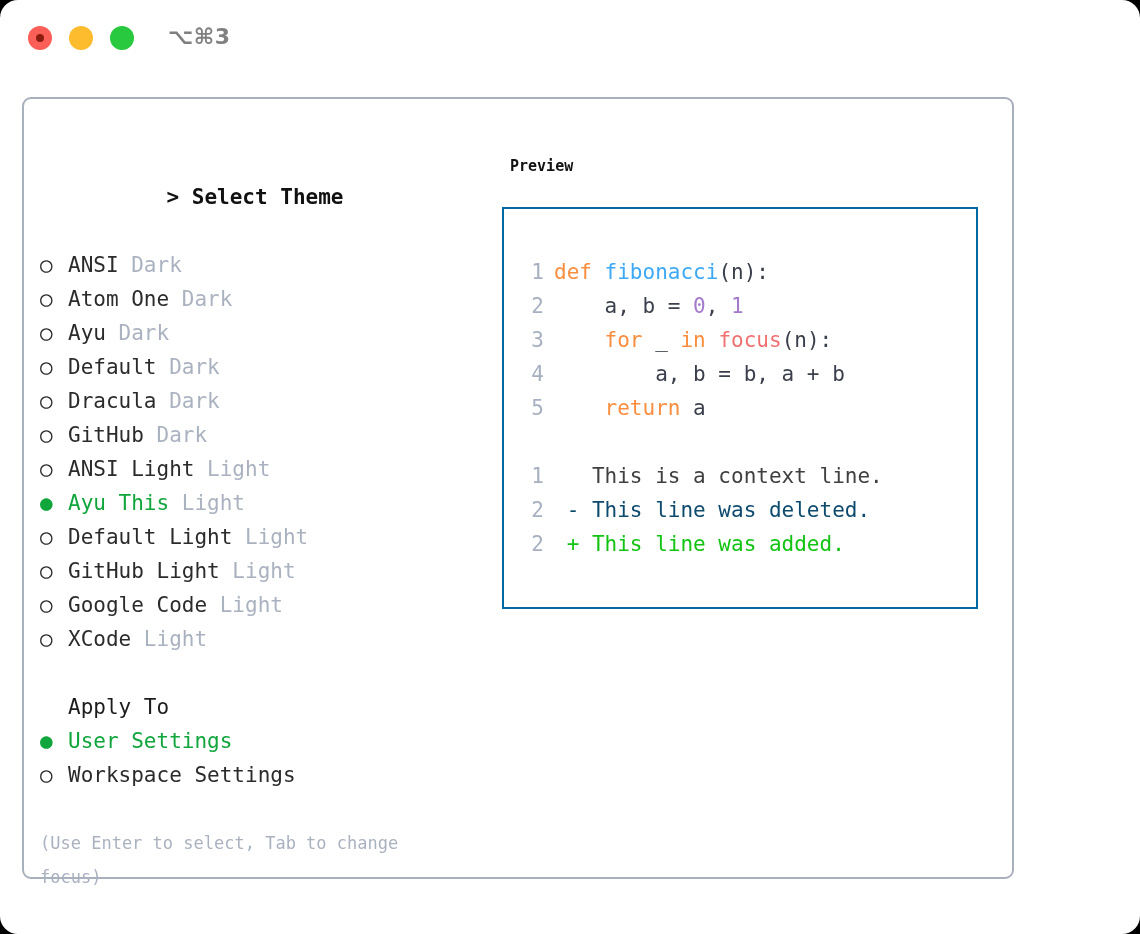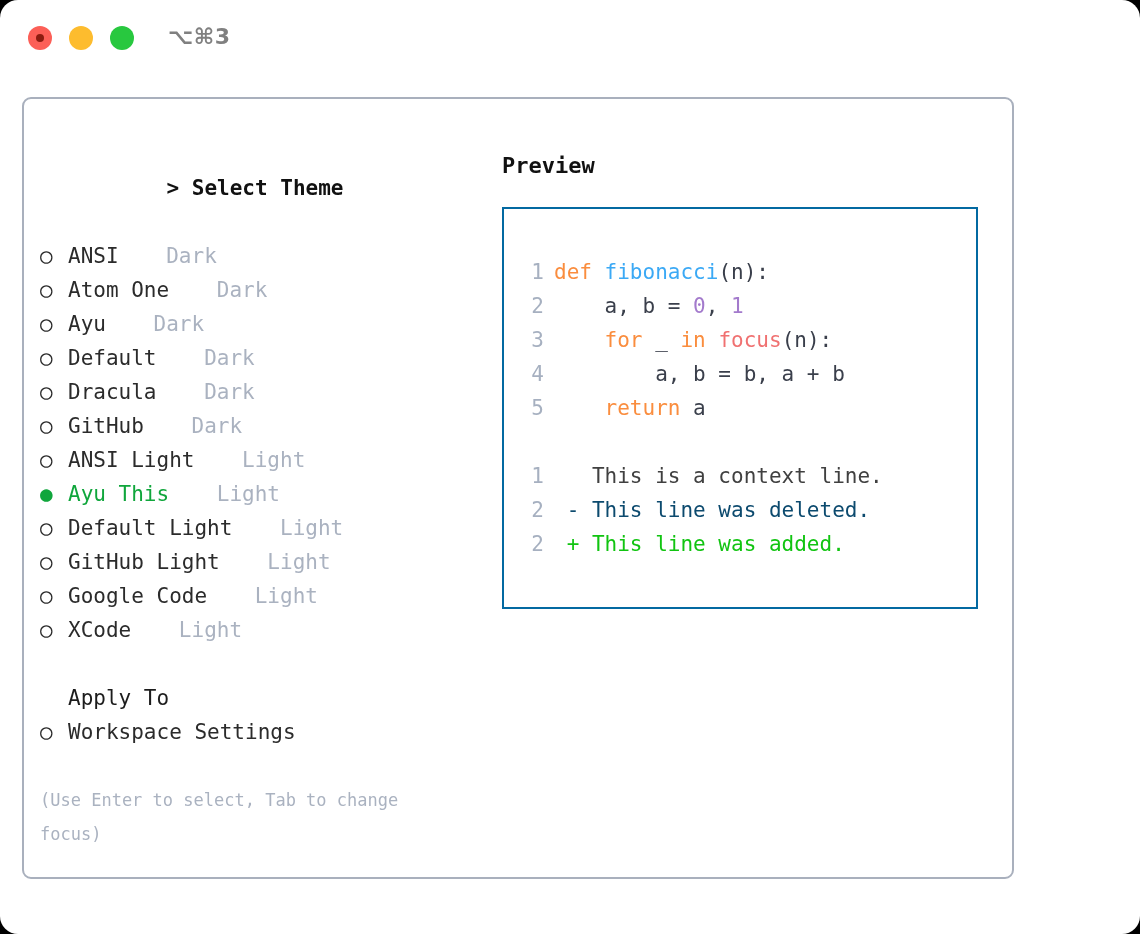--- a/index.html
+++ b/index.html
@@ -87,21 +87,21 @@
     position: absolute;
     left: 0; top: 0;
     width: 100%;
     height: 100%;
   }
 
   
   .left-col {
     position: absolute;
     left: 16px;
-    top: 38px;
+    top: 47px;
     width: 450px;
   }
 
   .section-head {
     font-size: 21px;
     font-weight: 700;
     color: #111111;
     line-height: 34px;
     white-space: pre;
     letter-spacing: 0px;
@@ -124,21 +124,20 @@
     white-space: pre;
     display: block;
   }
   .opt .marker {
     display: inline-block;
     width: 28px;
     color: #2b2b2b;
   }
   .opt .tag {
     color: #aab2c0;
-    margin-left: 35px;
   }
   .opt.selected { color: #10a63c; }
   .opt.selected .marker { color: #10a63c; }
   .opt.selected .tag { color: #aab2c0; }
 
   .spacer-block { height: 34px; }
 
   .hint {
     margin-top: 34px;
     font-size: 17px;
@@ -149,24 +148,25 @@
   }
 
   
   .right-col {
     position: absolute;
     left: 478px;
     top: 50px;
     width: 500px;
   }
   .preview-title {
-    font-size: 22px;
+    font-size: 15px;
     font-weight: 700;
     color: #111111;
     line-height: 34px;
+    margin-left: 8px;
   }
   .preview-box {
     margin-top: 24px;
     width: 476px;
     height: 402px;
     border: 2px solid #0369a1;
     box-sizing: border-box;
     background: #ffffff;
     padding: 46px 0 0 18px;
   }
@@ -232,20 +232,21 @@
             <div class="opt"><span class="marker">○</span><span>GitHub Light</span><span class="tag"> Light</span></div>
             <div class="opt"><span class="marker">○</span><span>Google Code</span><span class="tag"> Light</span></div>
             <div class="opt"><span class="marker">○</span><span>XCode</span><span class="tag"> Light</span></div>
           </div>
 
         <div class="spacer-block"></div>
 
         <div class="subsection-head">Apply To</div>
 
         <div id="apply-list">
+            <div class="opt selected"><span class="marker">●</span><span>User Settings</span></div>
             <div class="opt"><span class="marker">○</span><span>Workspace Settings</span></div>
           </div>
 
         <div class="hint">(Use Enter to select, Tab to change focus)</div>
       </div>
 
       <div class="right-col">
         <div class="preview-title">Preview</div>
 
         <div class="preview-box">

